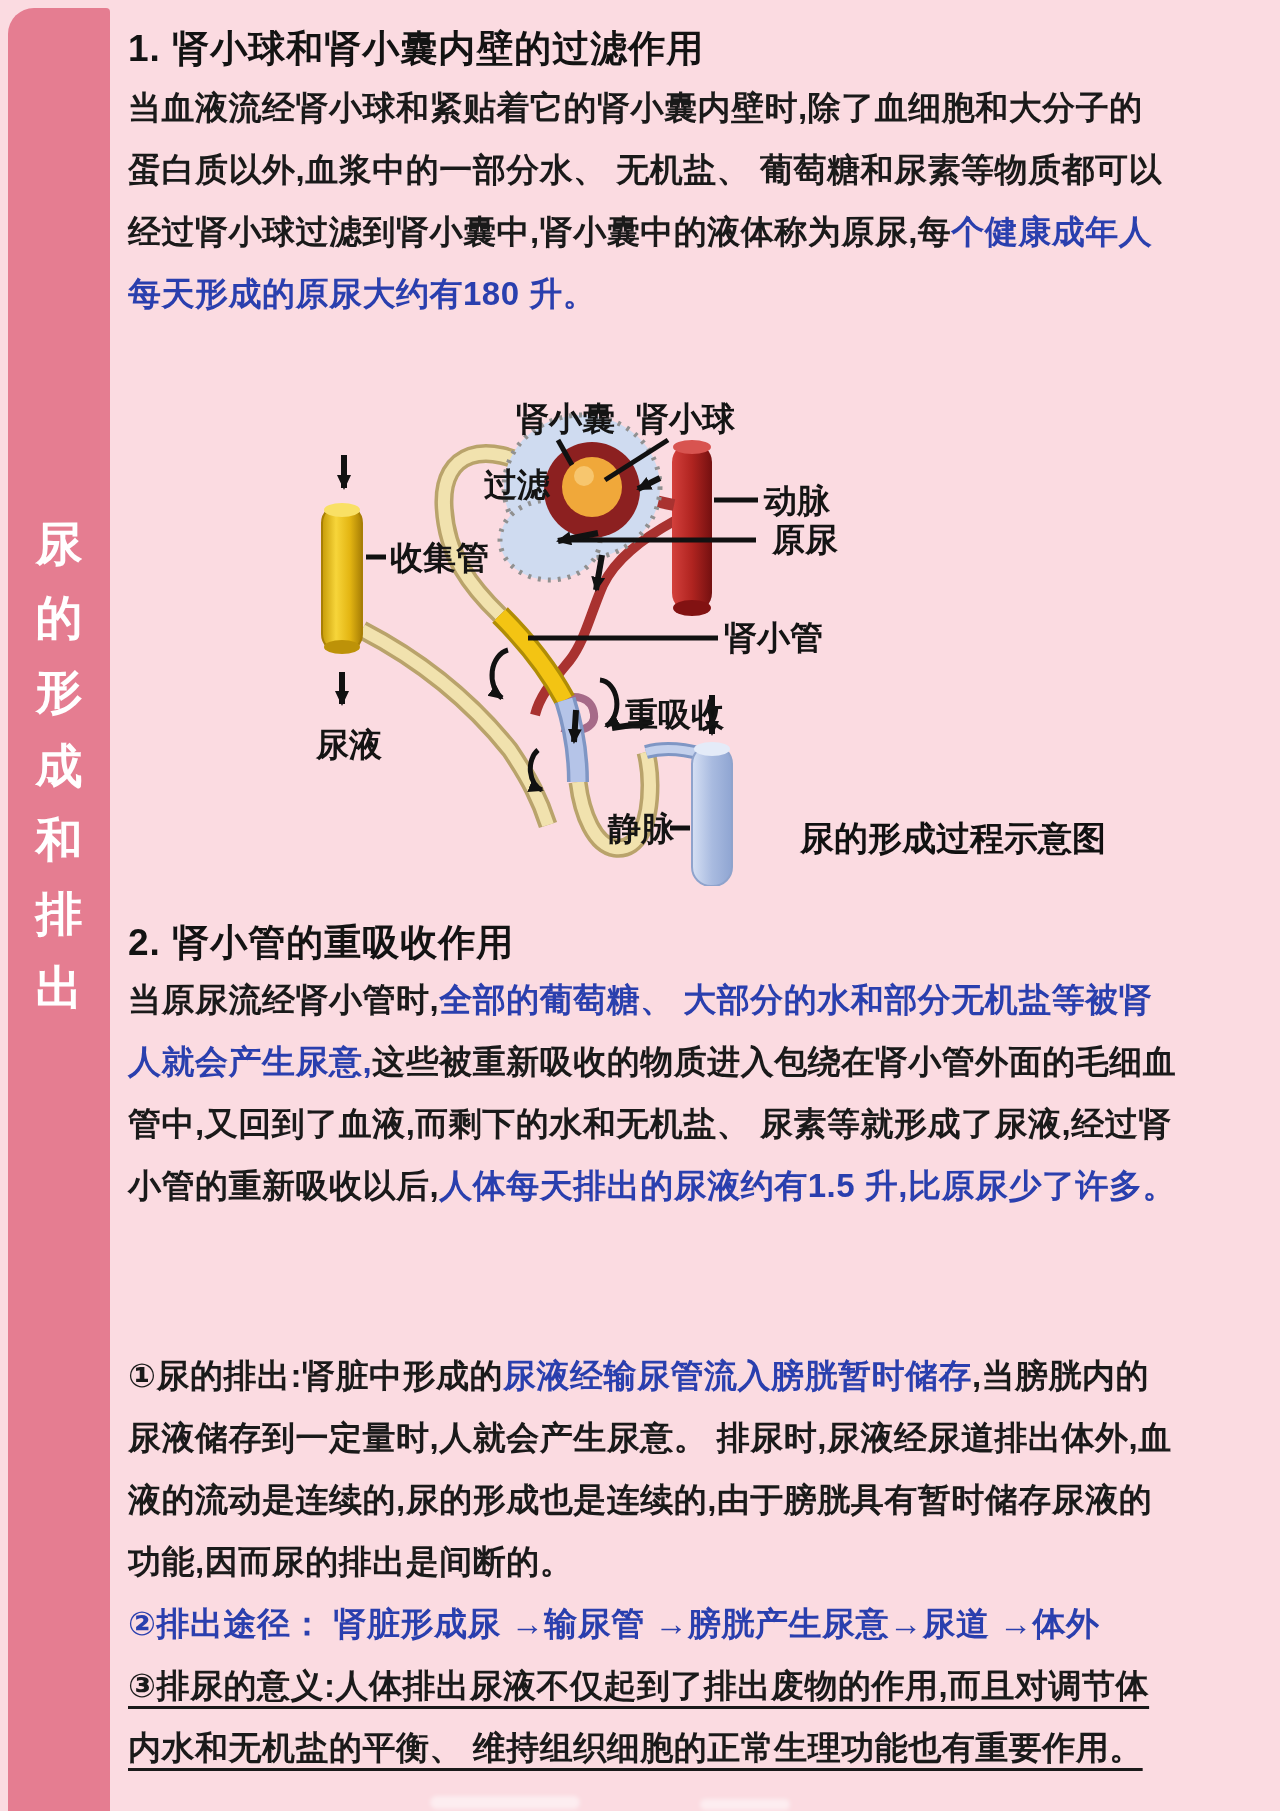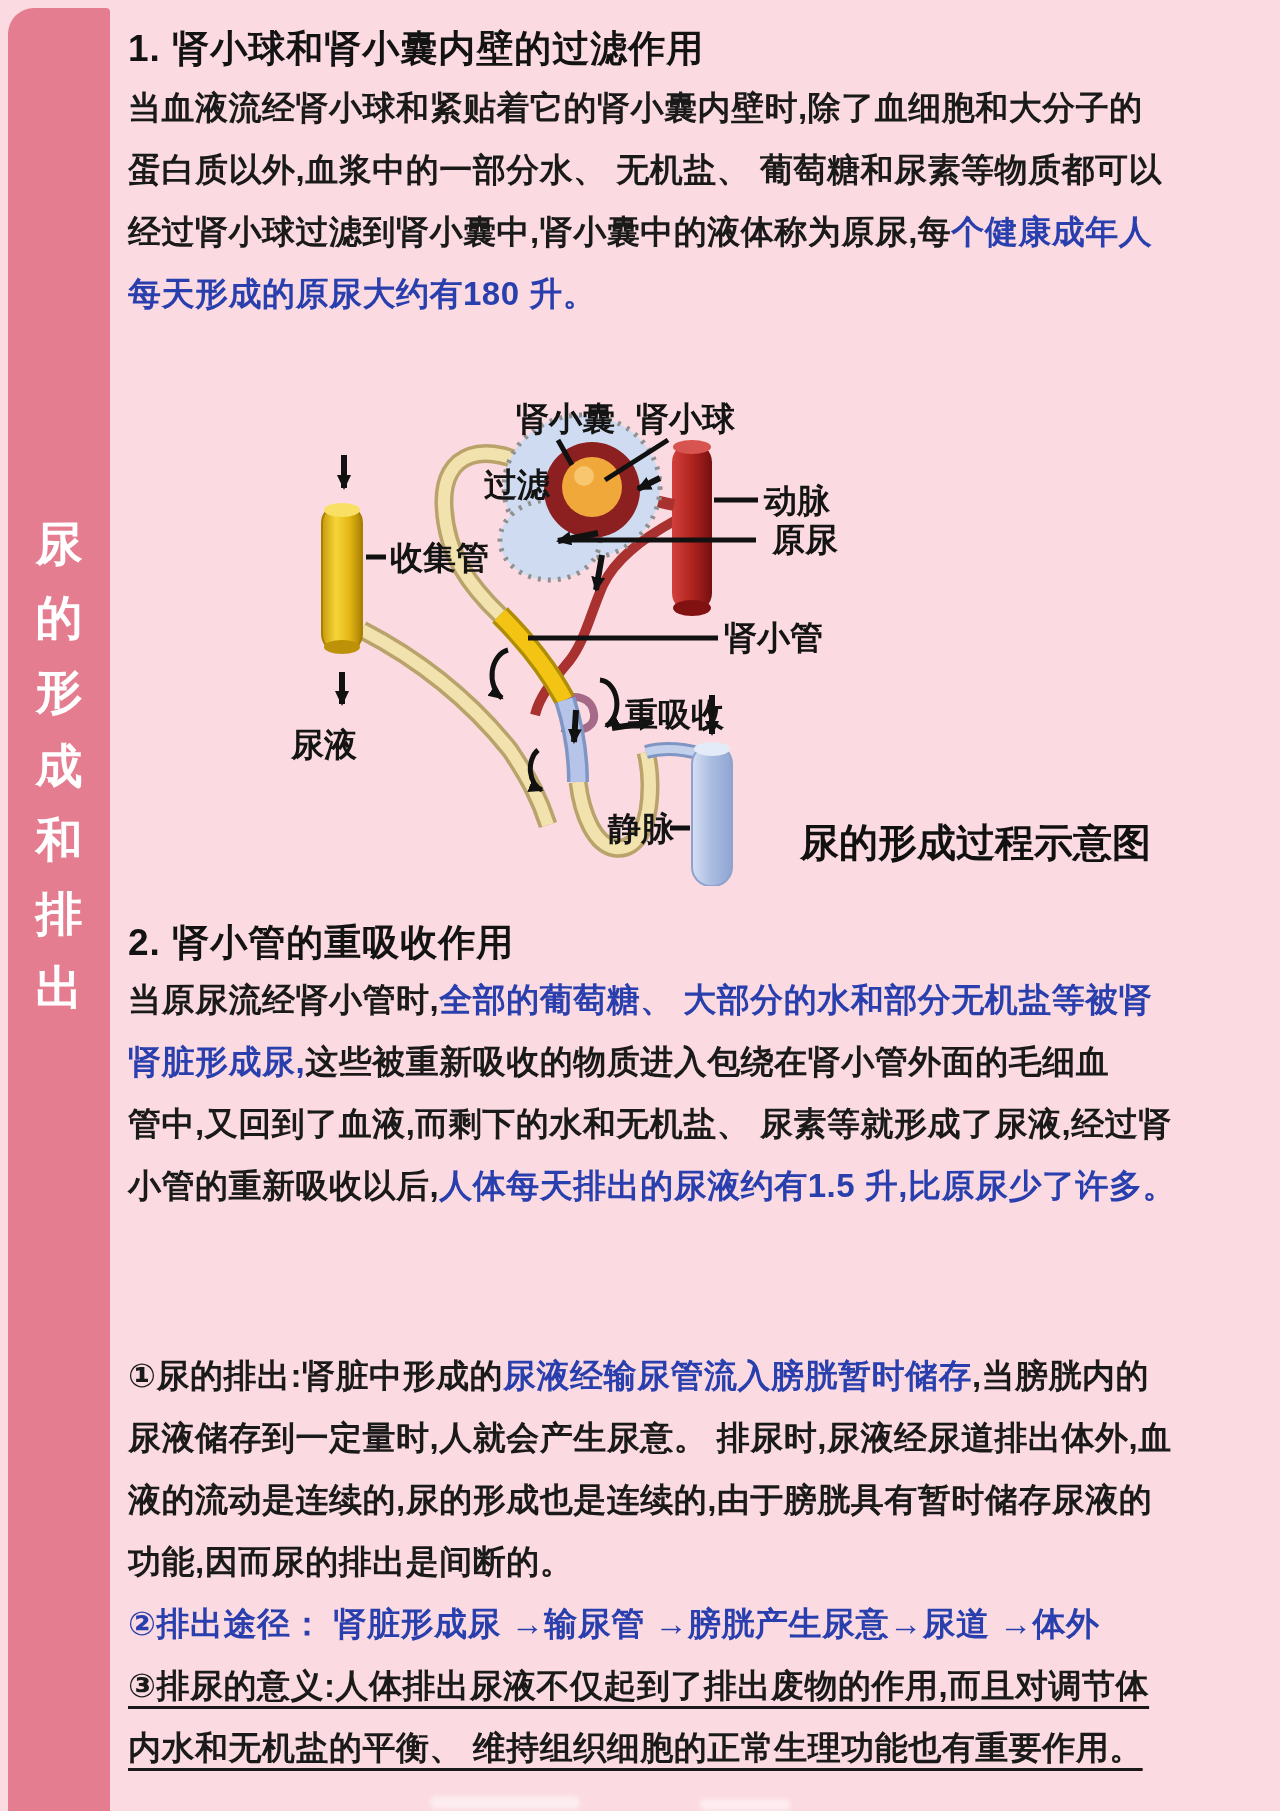--- a/index.html
+++ b/index.html
@@ -13,21 +13,21 @@
   .stitle{position:absolute;left:128px;font-size:37px;font-weight:800;
           color:#131313;letter-spacing:1px;white-space:nowrap;}
   .tline{position:absolute;left:128px;white-space:nowrap;font-size:33px;
          font-weight:600;letter-spacing:.5px;line-height:40px;color:#1a1a1a;}
   .blue{color:#2a3fae;}
   .ul{text-decoration:underline;text-decoration-thickness:3px;text-underline-offset:9px;}
   .diagram{position:absolute;left:240px;top:330px;width:820px;height:556px;}
   .diagram svg{position:absolute;left:0;top:0;}
   .dlabel{position:absolute;font-size:33px;font-weight:700;color:#141414;
           white-space:nowrap;line-height:1;}
-  .dcaption{position:absolute;font-size:39px;font-weight:800;color:#111;white-space:nowrap;}
+  .dcaption{position:absolute;font-size:34px;font-weight:800;color:#111;white-space:nowrap;}
   .smudge{position:absolute;background:rgba(255,255,255,.5);border-radius:8px;filter:blur(2px);}
 </style>
 </head>
 <body>
 
 <div class="page">
 
   <div class="bar"></div>
   <div class="vtitle">
     <div class="vchar">尿</div>
@@ -132,29 +132,29 @@
       <path d="M 298,420 A 16,22 0 0,0 302,460" fill="none" stroke="#111" stroke-width="5" marker-end="url(#ah)"></path>
     </svg>
 
     <div class="dlabel" style="left:276px;top:72px">肾小囊</div>
     <div class="dlabel" style="left:396px;top:72px">肾小球</div>
     <div class="dlabel" style="left:244px;top:138px">过滤</div>
     <div class="dlabel" style="left:524px;top:154px">动脉</div>
     <div class="dlabel" style="left:532px;top:193px">原尿</div>
     <div class="dlabel" style="left:150px;top:211px">收集管</div>
     <div class="dlabel" style="left:484px;top:291px">肾小管</div>
-    <div class="dlabel" style="left:51px;top:398px">尿液</div>
+    <div class="dlabel" style="left:76px;top:398px">尿液</div>
     <div class="dlabel" style="left:385px;top:368px">重吸收</div>
     <div class="dlabel" style="left:368px;top:482px">静脉</div>
     <div class="dcaption" style="left:560px;top:486px">尿的形成过程示意图</div>
   </div>
 
   <div class="stitle" style="top:918px">2. 肾小管的重吸收作用</div>
   <div class="tline" style="top:980px"><span>当原尿流经肾小管时,</span><span class="blue">全部的葡萄糖、 大部分的水和部分无机盐等被肾</span></div>
-  <div class="tline" style="top:1042px"><span class="blue">肾脏形成尿,</span><span>这些被重新吸收的物质进入包绕在肾小管外面的毛细血</span></div>
+  <div class="tline" style="top:1042px"><span class="blue">人就会产生尿意,</span><span>这些被重新吸收的物质进入包绕在肾小管外面的毛细血</span></div>
   <div class="tline" style="top:1104px"><span>管中,又回到了血液,而剩下的水和无机盐、 尿素等就形成了尿液,经过肾</span></div>
   <div class="tline" style="top:1166px"><span>小管的重新吸收以后,</span><span class="blue">人体每天排出的尿液约有1.5 升,比原尿少了许多。</span></div>
 
   <div class="tline" style="top:1356px"><span>①尿的排出:肾脏中形成的</span><span class="blue">尿液经输尿管流入膀胱暂时储存</span><span>,当膀胱内的</span></div>
   <div class="tline" style="top:1418px"><span>尿液储存到一定量时,人就会产生尿意。 排尿时,尿液经尿道排出体外,血</span></div>
   <div class="tline" style="top:1480px"><span>液的流动是连续的,尿的形成也是连续的,由于膀胱具有暂时储存尿液的</span></div>
   <div class="tline" style="top:1542px"><span>功能,因而尿的排出是间断的。</span></div>
   <div class="tline" style="top:1604px"><span class="blue">②排出途径： 肾脏形成尿 →输尿管 →膀胱产生尿意→尿道 →体外</span></div>
   <div class="tline" style="top:1666px"><span class="ul">③排尿的意义:人体排出尿液不仅起到了排出废物的作用,而且对调节体</span></div>
   <div class="tline" style="top:1728px"><span class="ul">内水和无机盐的平衡、 维持组织细胞的正常生理功能也有重要作用。</span></div>

